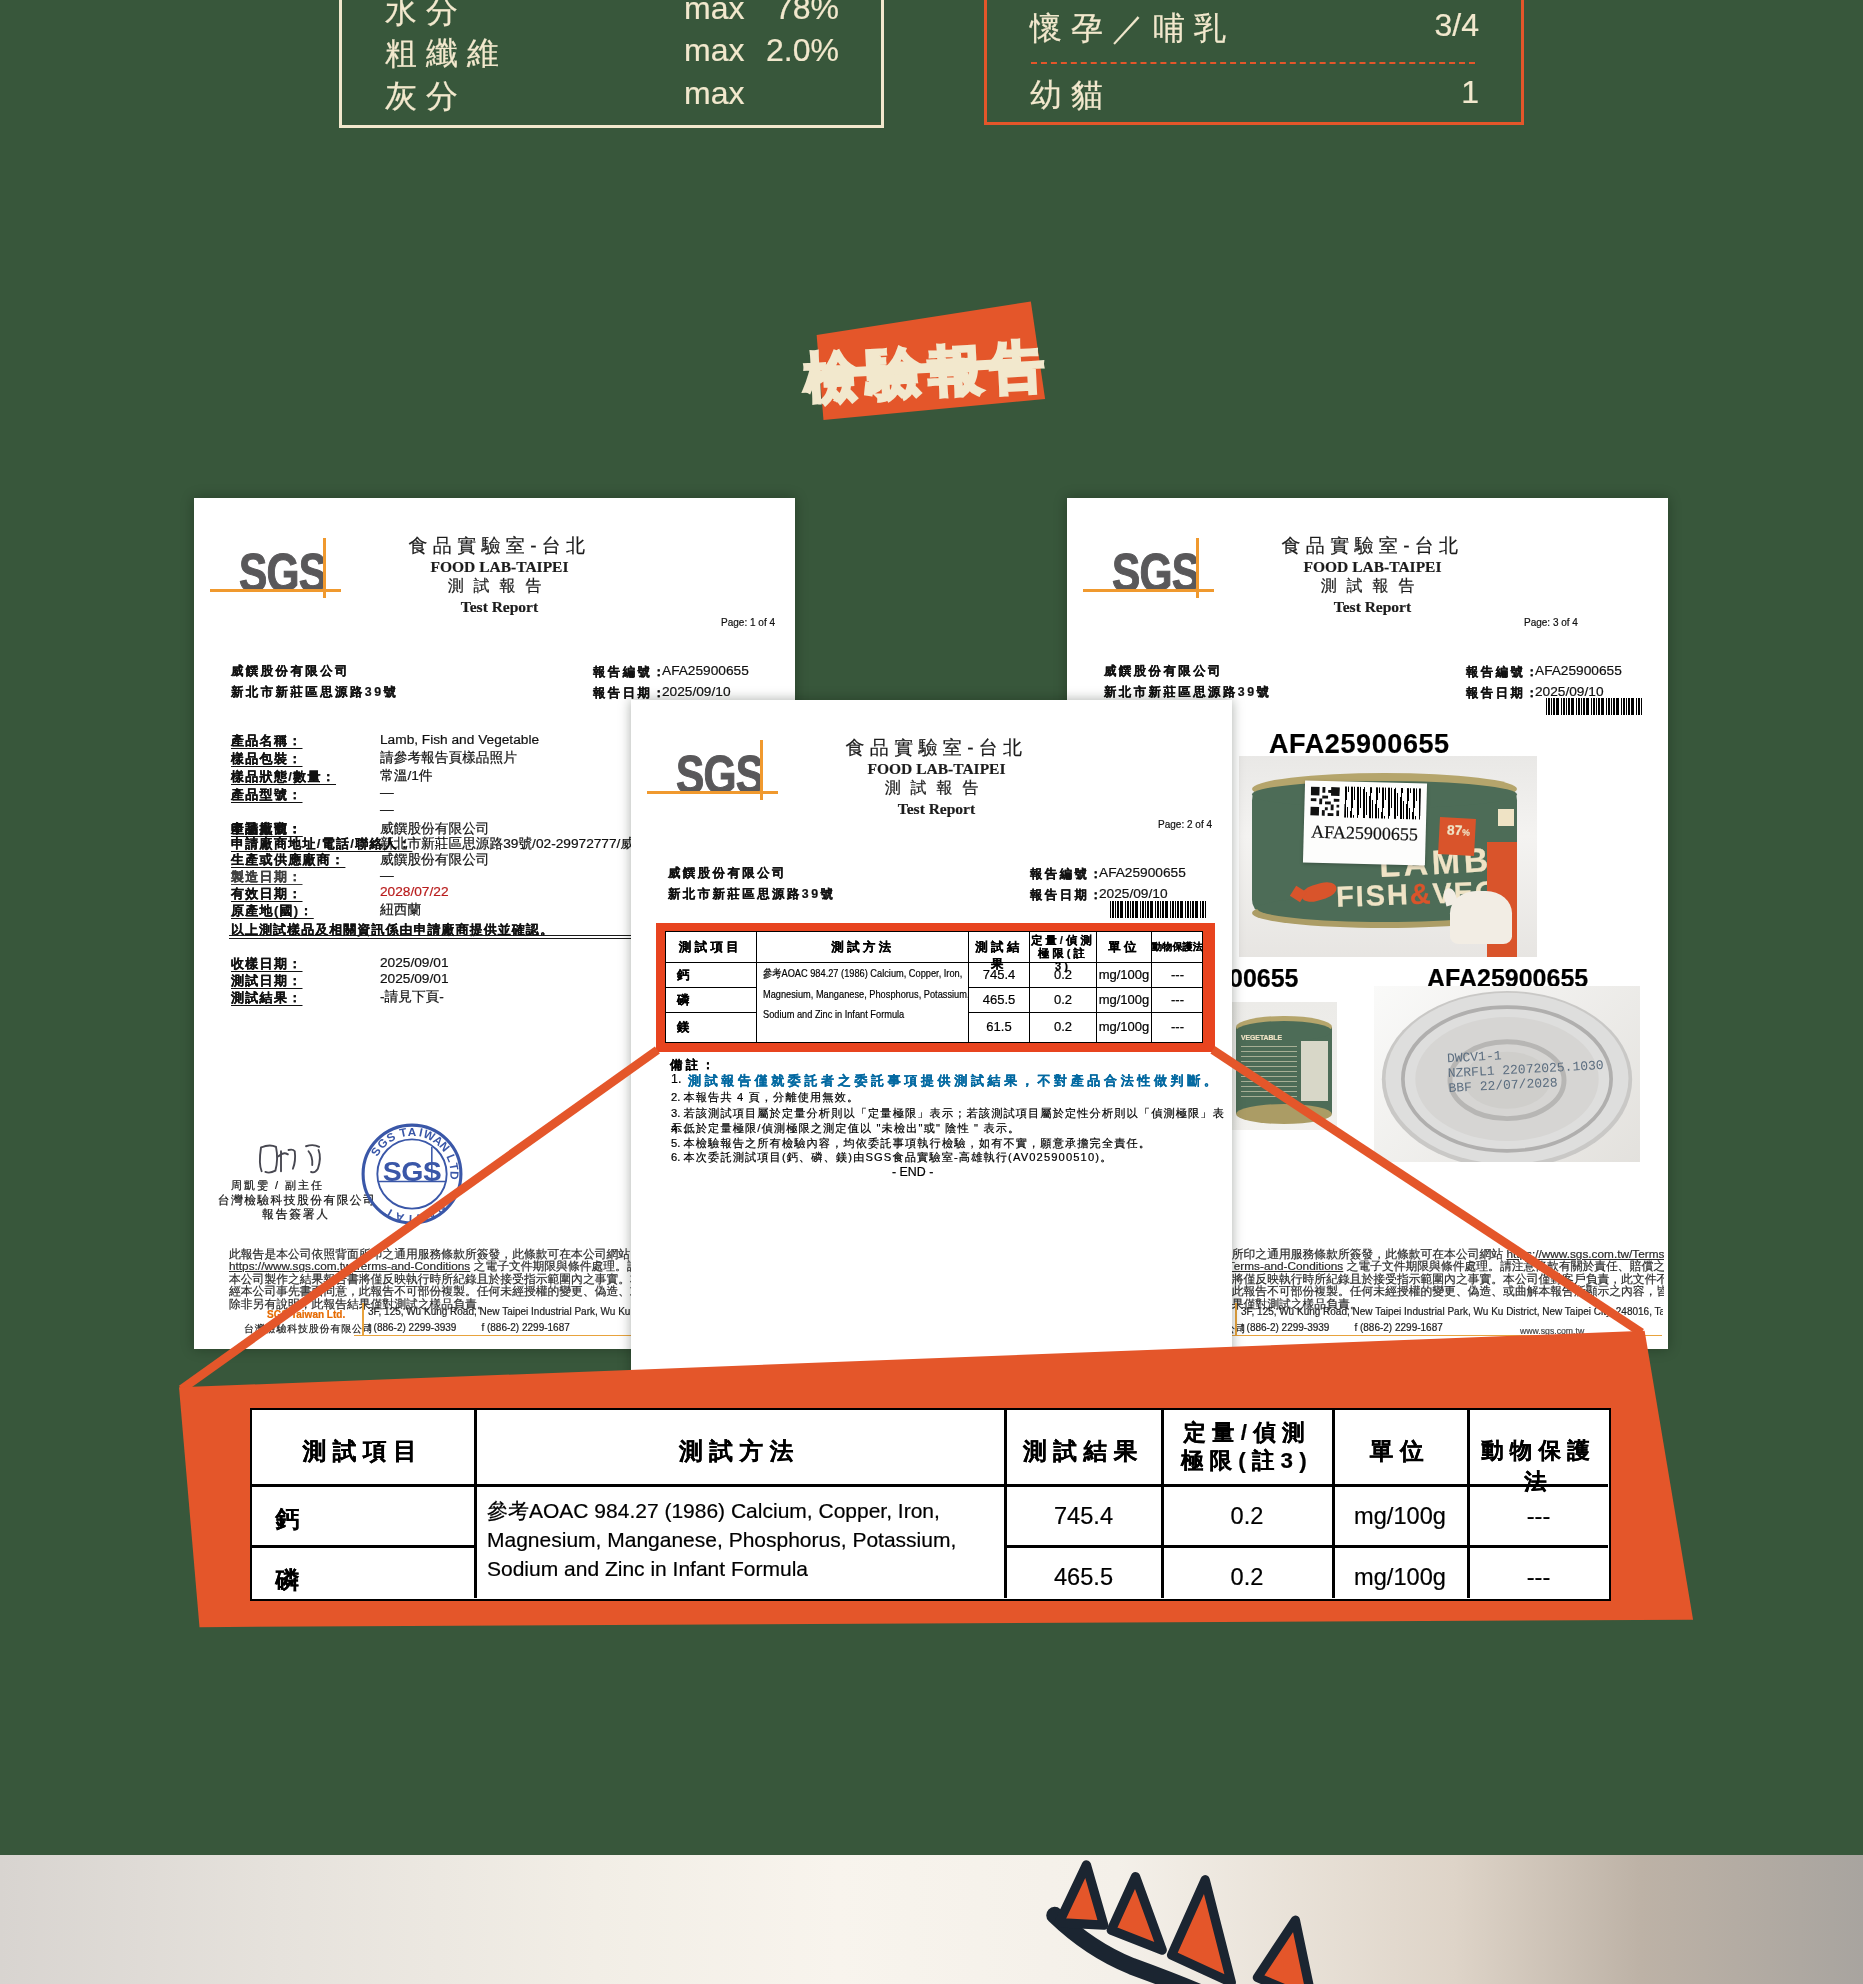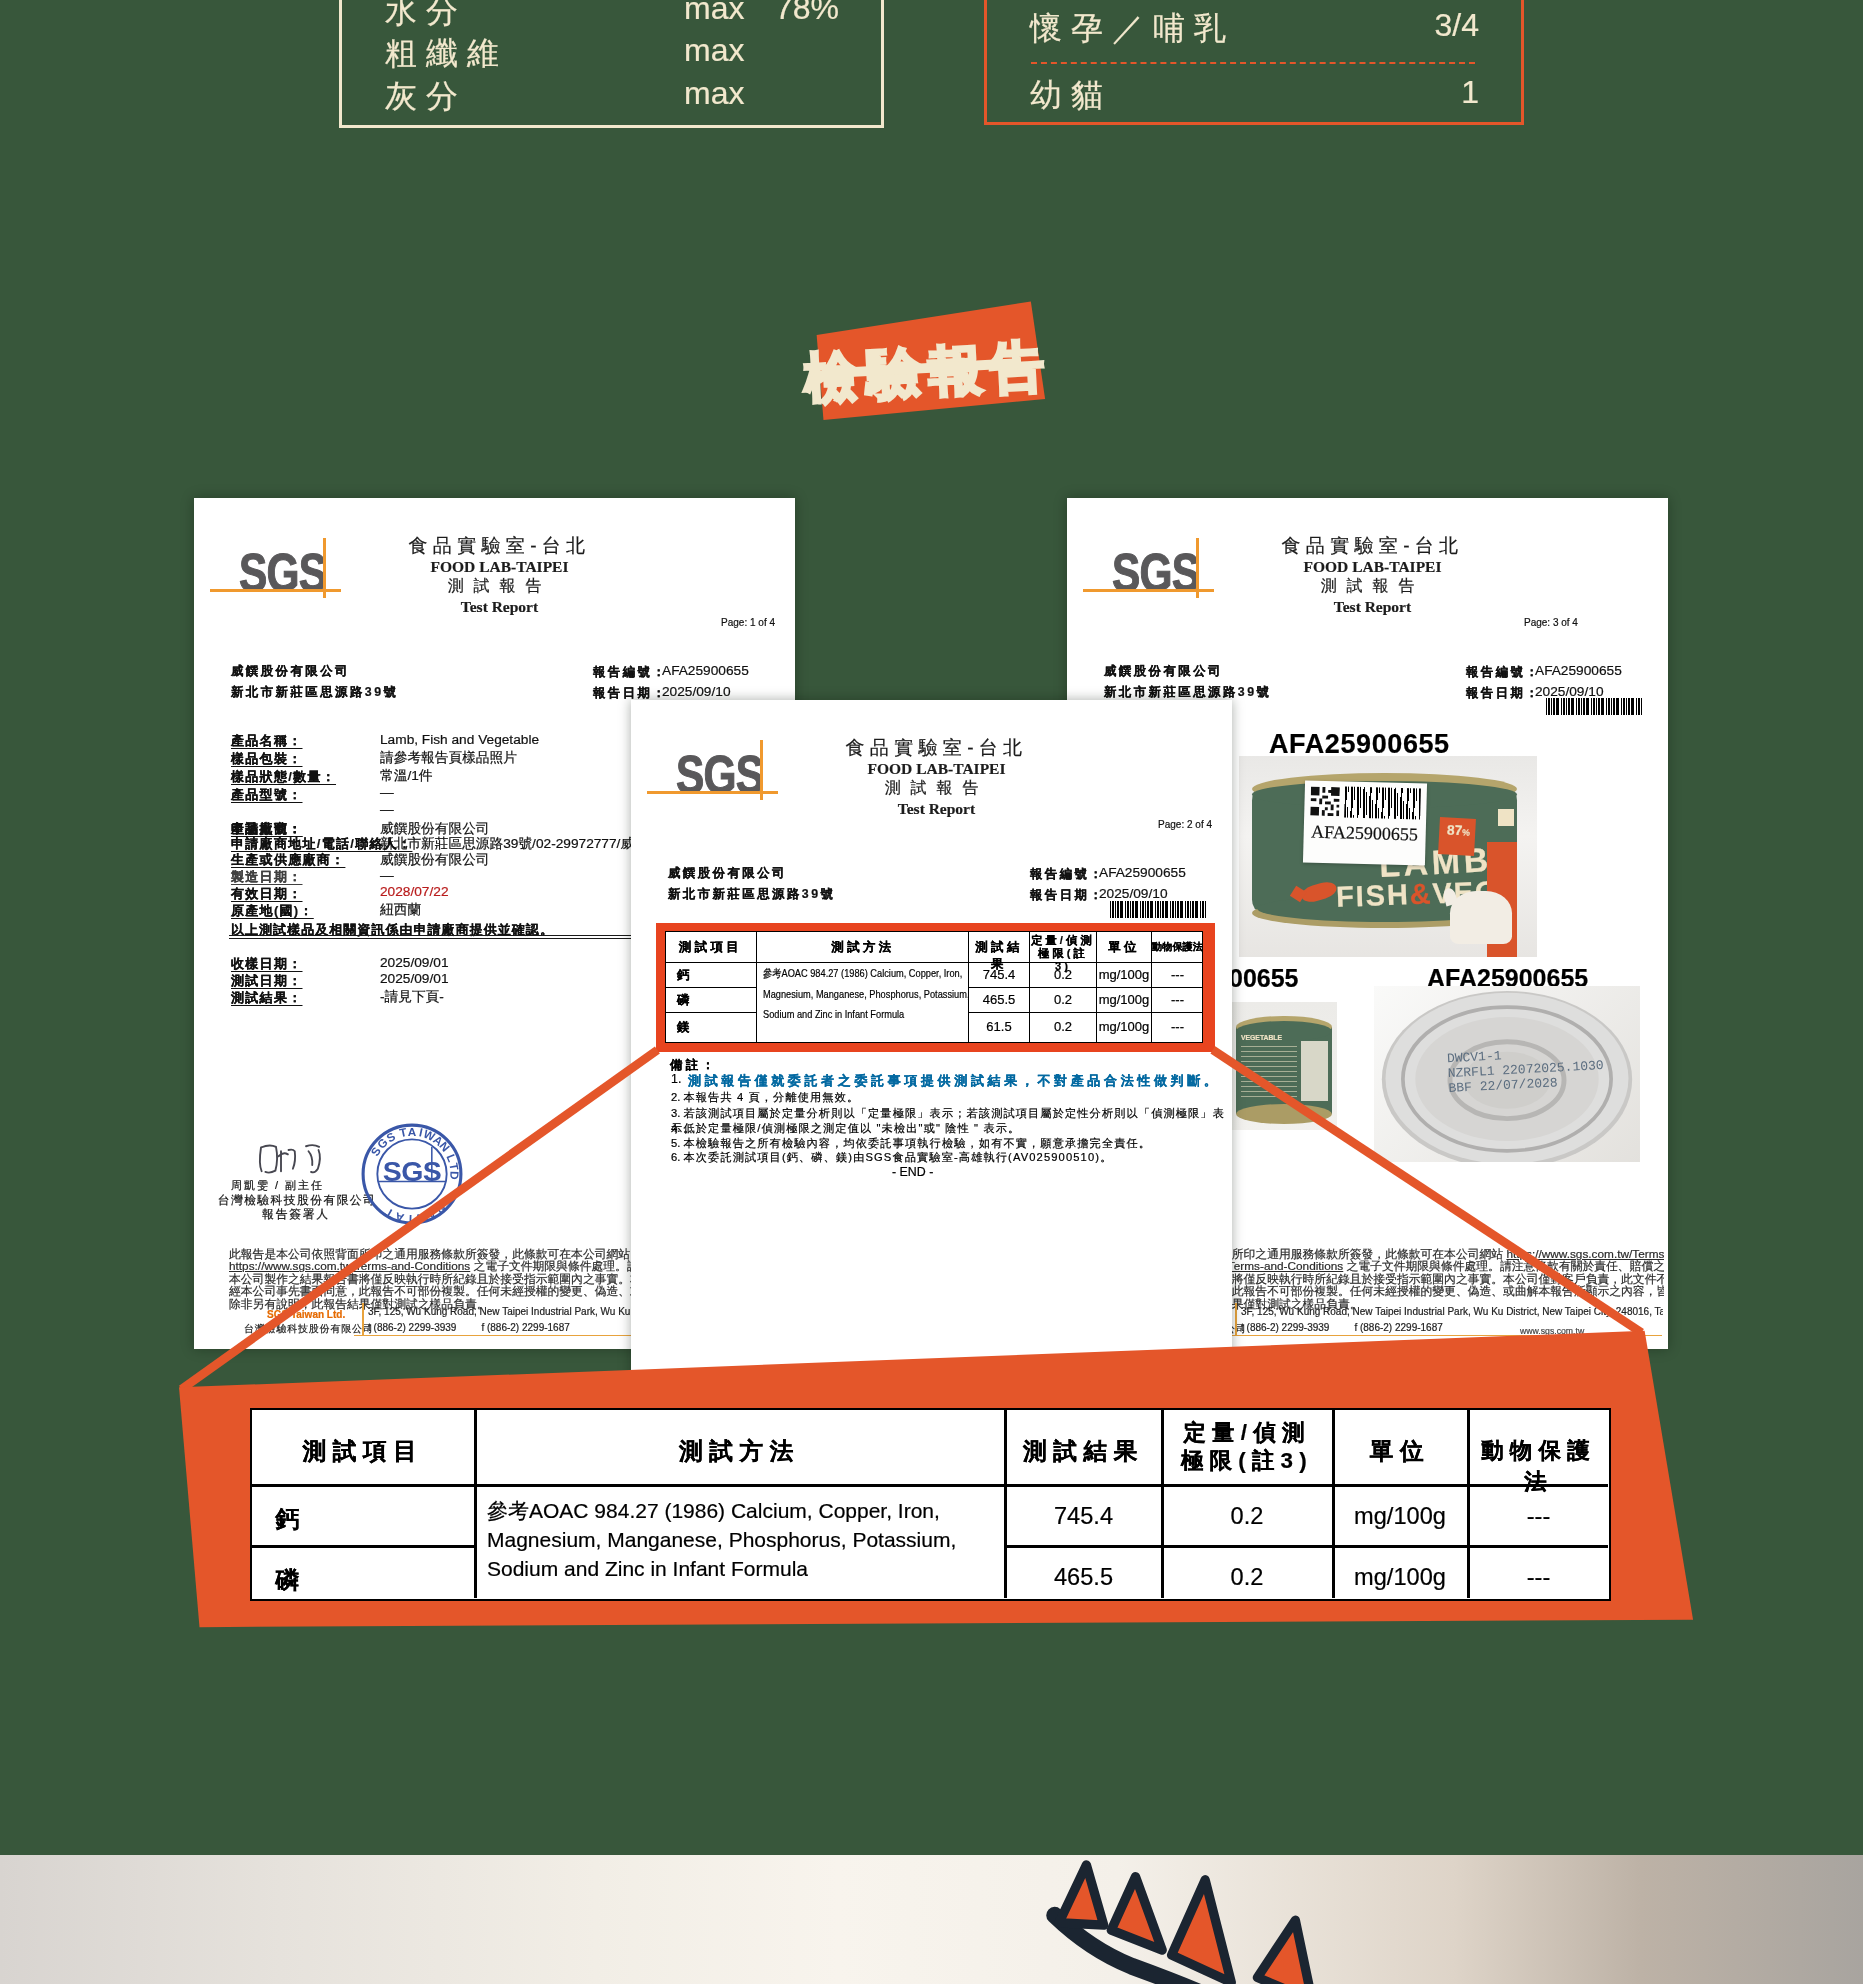--- a/index.html
+++ b/index.html
@@ -19,20 +19,21 @@
 <div id="page">
 
 <div class="abs" style="left:339px;top:-80px;width:545px;height:208px;border:3.1px solid #f2e8cd">
 
   <div class="abs cjk" style="left:43px;top:67px;font-size:32px;color:#f2e8cd">水分</div>
   <div class="abs" style="left:342px;top:67px;font-size:32px;color:#f2e8cd">max</div>
   <div class="abs" style="left:0;top:67px;width:497px;text-align:right;font-size:32px;color:#f2e8cd">78%</div>
 
   <div class="abs cjk" style="left:43px;top:109px;font-size:32px;color:#f2e8cd">粗纖維</div>
   <div class="abs" style="left:342px;top:109px;font-size:32px;color:#f2e8cd">max</div>
+  <div class="abs" style="left:0;top:109px;width:497px;text-align:right;font-size:32px;color:#f2e8cd">2.0%</div>
 
   <div class="abs cjk" style="left:43px;top:152px;font-size:32px;color:#f2e8cd">灰分</div>
   <div class="abs" style="left:342px;top:152px;font-size:32px;color:#f2e8cd">max</div>
 </div>
 
 <div class="abs" style="left:984px;top:-83px;width:540px;height:208px;border:3.7px solid #e4562a">
 
   <div class="abs cjk" style="left:43px;top:87px;font-size:32px;color:#f2e8cd">懷孕／哺乳</div>
   <div class="abs" style="left:0;top:87px;width:492px;text-align:right;font-size:32px;color:#f2e8cd">3/4</div>
 

